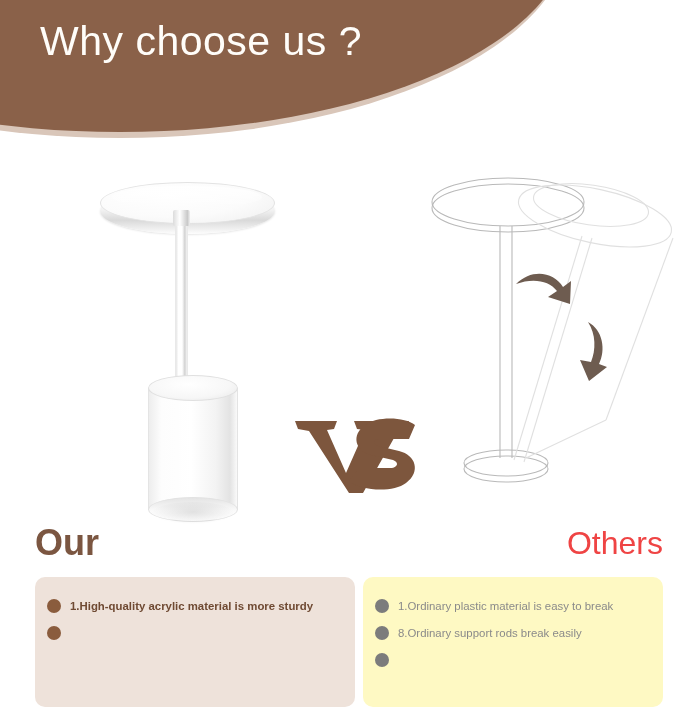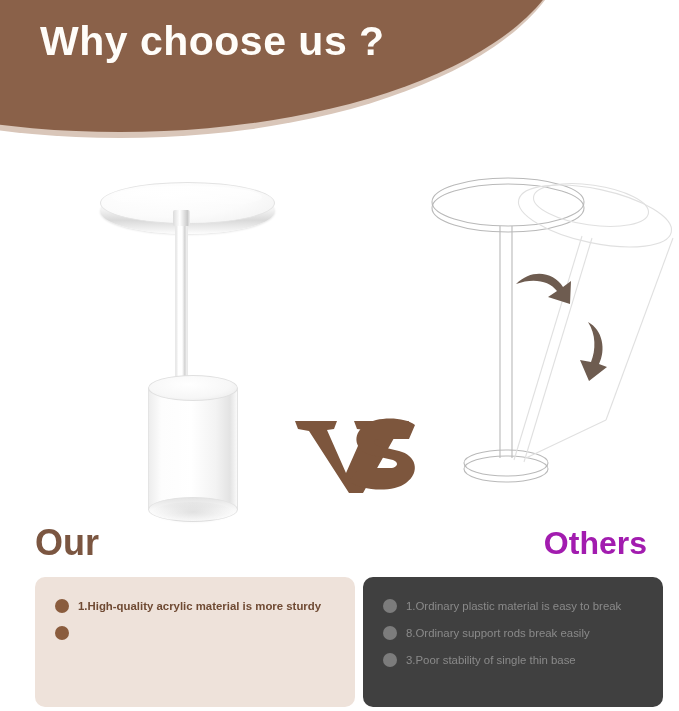--- a/index.html
+++ b/index.html
@@ -25,21 +25,21 @@
     position:absolute;
     left:-330px;top:-268px;
     width:900px;height:400px;
     background:#8a6149;
     border-radius:0 0 460px 460px/0 0 205px 205px;
   }
   .banner-title{
     position:absolute;left:40px;top:18px;
     color:#fffdf9;
     font-size:41px;
-    font-weight:bold;
+    font-weight:normal;
     letter-spacing:0.5px;
     white-space:nowrap;
     font-family:"Liberation Sans", sans-serif;
   }
 
   
   .product-area{position:absolute;left:0;top:150px;width:679px;height:350px;}
 
   
   .acrylic{position:absolute;left:90px;top:20px;width:200px;height:350px;}
@@ -106,43 +106,43 @@
   .compare{position:absolute;left:0;top:505px;width:590px;height:206px;}
   .col{position:absolute;top:0;}
   .col-our{left:35px;width:320px;}
   .col-others{left:363px;width:300px;}
 
   .h-our{
     position:absolute;left:0px;top:17px;
     font-size:36px;font-weight:bold;color:#7b5641;letter-spacing:0px;
   }
   .h-others{
-    position:absolute;right:16px;top:20px;
-    font-size:32px;font-weight:bold;color:#a21caf;letter-spacing:0px;
+    position:absolute;right:0px;top:20px;
+    font-size:32px;font-weight:normal;color:#ef4444;letter-spacing:0px;
   }
 
   .panel{
     position:absolute;top:72px;
     border-radius:10px;
     box-sizing:border-box;
   }
   .panel-our{
     left:0;width:320px;height:130px;
     background:#eee2da;
   }
   .panel-others{
     left:0;width:300px;height:130px;
-    background:#404040;
+    background:#fef9c3;
   }
 
   .bullet-list{position:absolute;left:0;top:0;width:100%;padding-top:22px;box-sizing:border-box;}
   .bullet-row{
     display:flex;align-items:center;
     margin:0 0 13px 0;
-    padding-left:20px;
+    padding-left:12px;
   }
   .bullet-row:last-child{margin-bottom:0;}
   .dot{
     width:14px;height:14px;border-radius:50%;
     flex:0 0 14px;margin-right:9px;
   }
   .dot-our{background:#8a5c3d;}
   .dot-others{background:#7c7c7c;}
   .btext{
     font-size:11.4px;line-height:14px;white-space:nowrap;
@@ -242,20 +242,19 @@
           <div class="bullet-row">
             <span class="dot dot-others"></span>
             <span class="btext btext-others">1.Ordinary plastic material is easy to break</span>
           </div>
           <div class="bullet-row">
             <span class="dot dot-others"></span>
             <span class="btext btext-others">8.Ordinary support rods break easily</span>
           </div>
           <div class="bullet-row">
             <span class="dot dot-others"></span>
-            <span class="btext btext-others">3.Poor stability of single thin base</span>
           </div>
         </div>
       </div>
     </div>
 
   </div>
 </div>
 
 </body></html>

